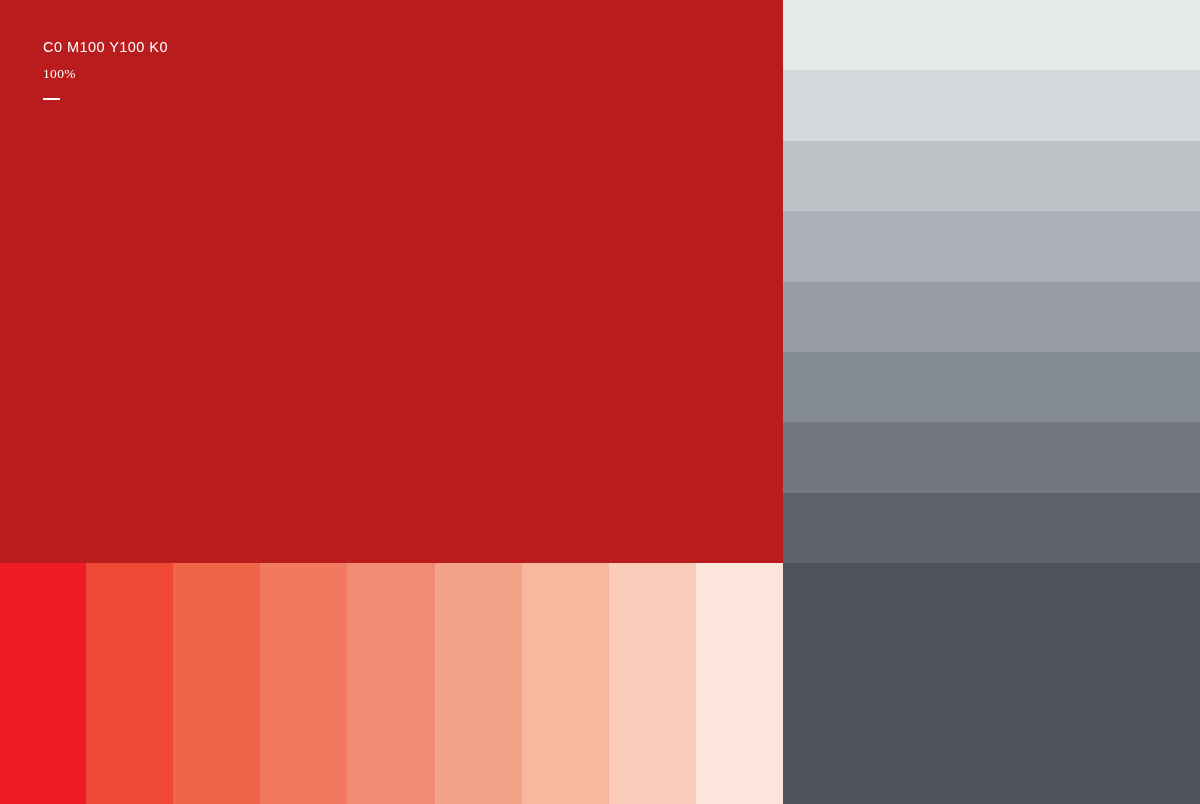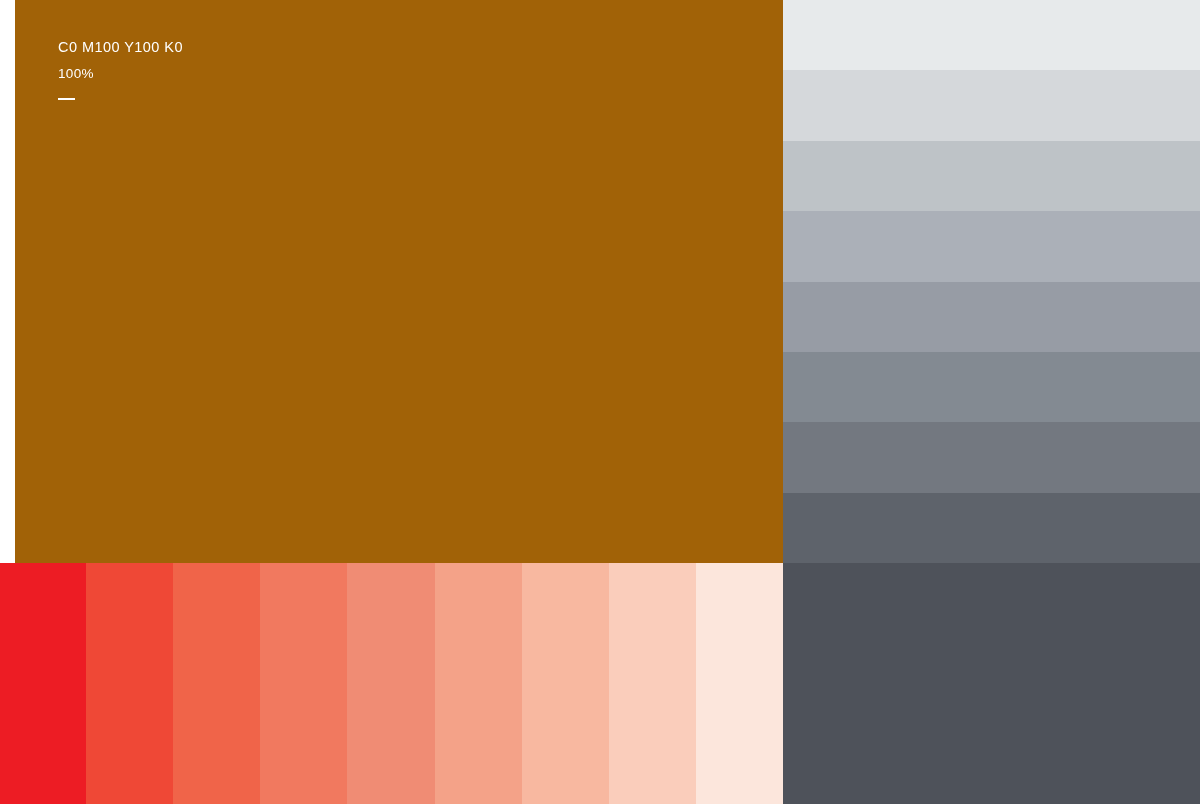--- a/index.html
+++ b/index.html
@@ -88,39 +88,40 @@
     letter-spacing: 0.45px;
     white-space: nowrap;
     font-weight: 400;
   }
   .swatch-label .percent {
     font-size: 13.5px;
     line-height: 18px;
     letter-spacing: 0.35px;
     margin-top: 9px;
     font-weight: 400;
+    font-family: Liberation Serif, serif;
   }
   .swatch-label .rule {
     display: block;
     width: 17px;
     height: 2px;
     background: #ffffff;
     margin-top: 15px;
   }
 
   .label-primary   { left: 43px;  top: 38px; }
 </style>
 </head>
 <body>
 
 <div id="palette-board">
 
   <div class="top-region">
 
-    <div class="primary-swatch" style="background-color: #a16207; margin-left: 15px;">
+    <div class="primary-swatch" style="background-color: #b91c1c;">
 
       <div class="swatch-label label-primary">
         <div class="formula">C0  M100  Y100  K0</div>
         <div class="percent">100%</div>
         <span class="rule"></span>
       </div>
 
     </div>
 
     <div class="gray-ramp">

